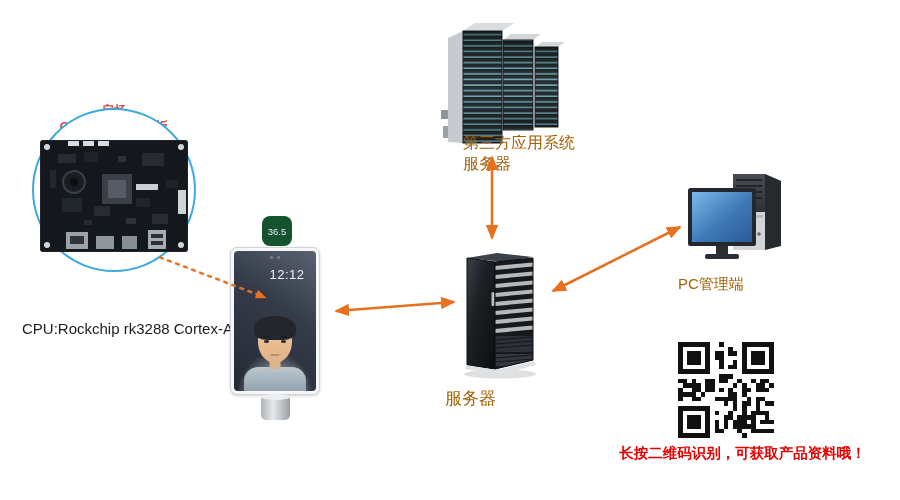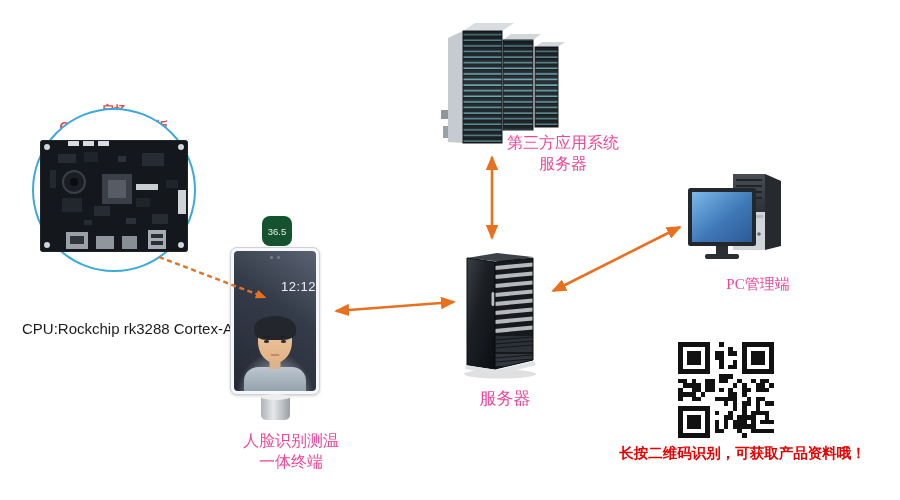--- a/index.html
+++ b/index.html
@@ -23,36 +23,36 @@
   
   .specs{position:absolute;left:22px;top:316px;font-size:15px;line-height:25px;color:#1c1c1c;z-index:2;}
 
   
   .terminal{position:absolute;left:230px;top:216px;width:92px;height:216px;z-index:4;}
   .temp-module{position:absolute;left:32px;top:0;width:30px;height:30px;background:#14532d;border-radius:8px;display:flex;align-items:center;justify-content:center;color:#e9ebee;font-size:9.5px;}
   .device{position:absolute;left:0;top:31px;width:90px;height:148px;background:#f6f7f8;border:1px solid #cfd3d6;border-radius:7px;box-shadow:0 1px 3px rgba(0,0,0,.18);}
   .screen{position:absolute;left:3px;top:3px;right:3px;bottom:3px;border-radius:4px;background:linear-gradient(215deg,#5a6272 0%,#353c49 40%,#242935 100%);overflow:hidden;}
   .cam-dot{position:absolute;top:5px;width:2.5px;height:2.5px;border-radius:50%;background:#747b85;}
   .cam-1{left:36px;} .cam-2{left:43px;}
-  .screen-time{position:absolute;top:28px;left:0;width:100%;text-align:right;color:#eef1f5;font-size:13px;letter-spacing:.5px;padding-left:24px;}
+  .screen-time{position:absolute;top:16px;left:0;width:100%;text-align:center;color:#eef1f5;font-size:13px;letter-spacing:.5px;padding-left:24px;}
   .glow{position:absolute;bottom:-6px;left:50%;transform:translateX(-50%);width:76px;height:44px;background:radial-gradient(ellipse at 50% 100%,rgba(255,255,255,.95) 0%,rgba(255,255,255,0) 72%);}
   .shoulders{position:absolute;bottom:0;left:50%;transform:translateX(-50%);width:62px;height:24px;background:linear-gradient(#bcc7cf,#94a3ae);border-radius:14px 14px 0 0;}
   .neck{position:absolute;bottom:22px;left:50%;transform:translateX(-50%);width:11px;height:9px;background:#d9b48c;}
   .head{position:absolute;bottom:28px;left:50%;transform:translateX(-50%);width:34px;height:42px;background:linear-gradient(#eec99f,#e2b287);border-radius:46% 46% 50% 50%;}
   .hair{position:absolute;top:-5px;left:-4px;width:42px;height:24px;background:#24262d;border-radius:55% 55% 35% 35%;}
   .brow{position:absolute;top:15px;width:7px;height:2px;background:#1e2026;border-radius:1px;}
   .brow-l{left:5px;} .brow-r{right:5px;}
   .eye{position:absolute;top:19px;width:5px;height:2.6px;background:#2b2d33;border-radius:50%;}
   .eye-l{left:6px;} .eye-r{right:6px;}
   .mouth{position:absolute;top:33px;left:50%;transform:translateX(-50%);width:9px;height:2px;background:#bd8e69;border-radius:2px;}
   .stand{position:absolute;left:31px;top:180px;width:29px;height:24px;background:linear-gradient(90deg,#aeb3b8,#e6e8ea 42%,#999fa5);border-radius:3px 3px 5px 5px;}
   .stand::before{content:"";position:absolute;left:0;top:-2px;width:100%;height:6px;background:#eceeef;border-radius:50%;}
 
   
-  .lbl{position:absolute;color:#ec4899;text-align:center;z-index:2;font-family:Liberation Serif, serif;}
+  .lbl{position:absolute;color:#a16207;z-index:2;}
   .terminal-label{left:201px;top:430px;width:180px;font-size:16px;line-height:21px;}
   .racks-label{left:463px;top:132px;width:200px;font-size:16px;line-height:21px;}
   .server-label{left:445px;top:387px;width:120px;font-size:17px;}
   .pc-label{left:678px;top:275px;width:160px;font-size:15px;}
 
   .racks-svg{position:absolute;left:440px;top:14px;z-index:2;}
   .server-svg{position:absolute;left:452px;top:248px;z-index:2;}
   .pc-svg{position:absolute;left:678px;top:162px;z-index:2;}
 
   
@@ -138,24 +138,20 @@
           <div class="hair"></div>
           <div class="brow brow-l"></div>
           <div class="brow brow-r"></div>
           <div class="eye eye-l"></div>
           <div class="eye eye-r"></div>
           <div class="mouth"></div>
         </div>
       </div>
     </div>
     <div class="stand"></div>
-  </div>
-  <div class="lbl terminal-label">
-    <div>人脸识别测温</div>
-    <div>一体终端</div>
   </div>
 
   <svg class="racks-svg" width="130" height="135" viewBox="0 0 130 135">
     <defs>
       <pattern id="slots" patternUnits="userSpaceOnUse" width="60" height="5.6">
         <rect width="60" height="5.6" fill="#2a3036"></rect>
         <rect y="3.2" width="60" height="1.5" fill="#86d8e2" opacity=".85"></rect>
         <rect y="4.9" width="60" height="0.7" fill="#14181c"></rect>
       </pattern>
       <linearGradient id="fade" x1="0" y1="0" x2="0" y2="1">

